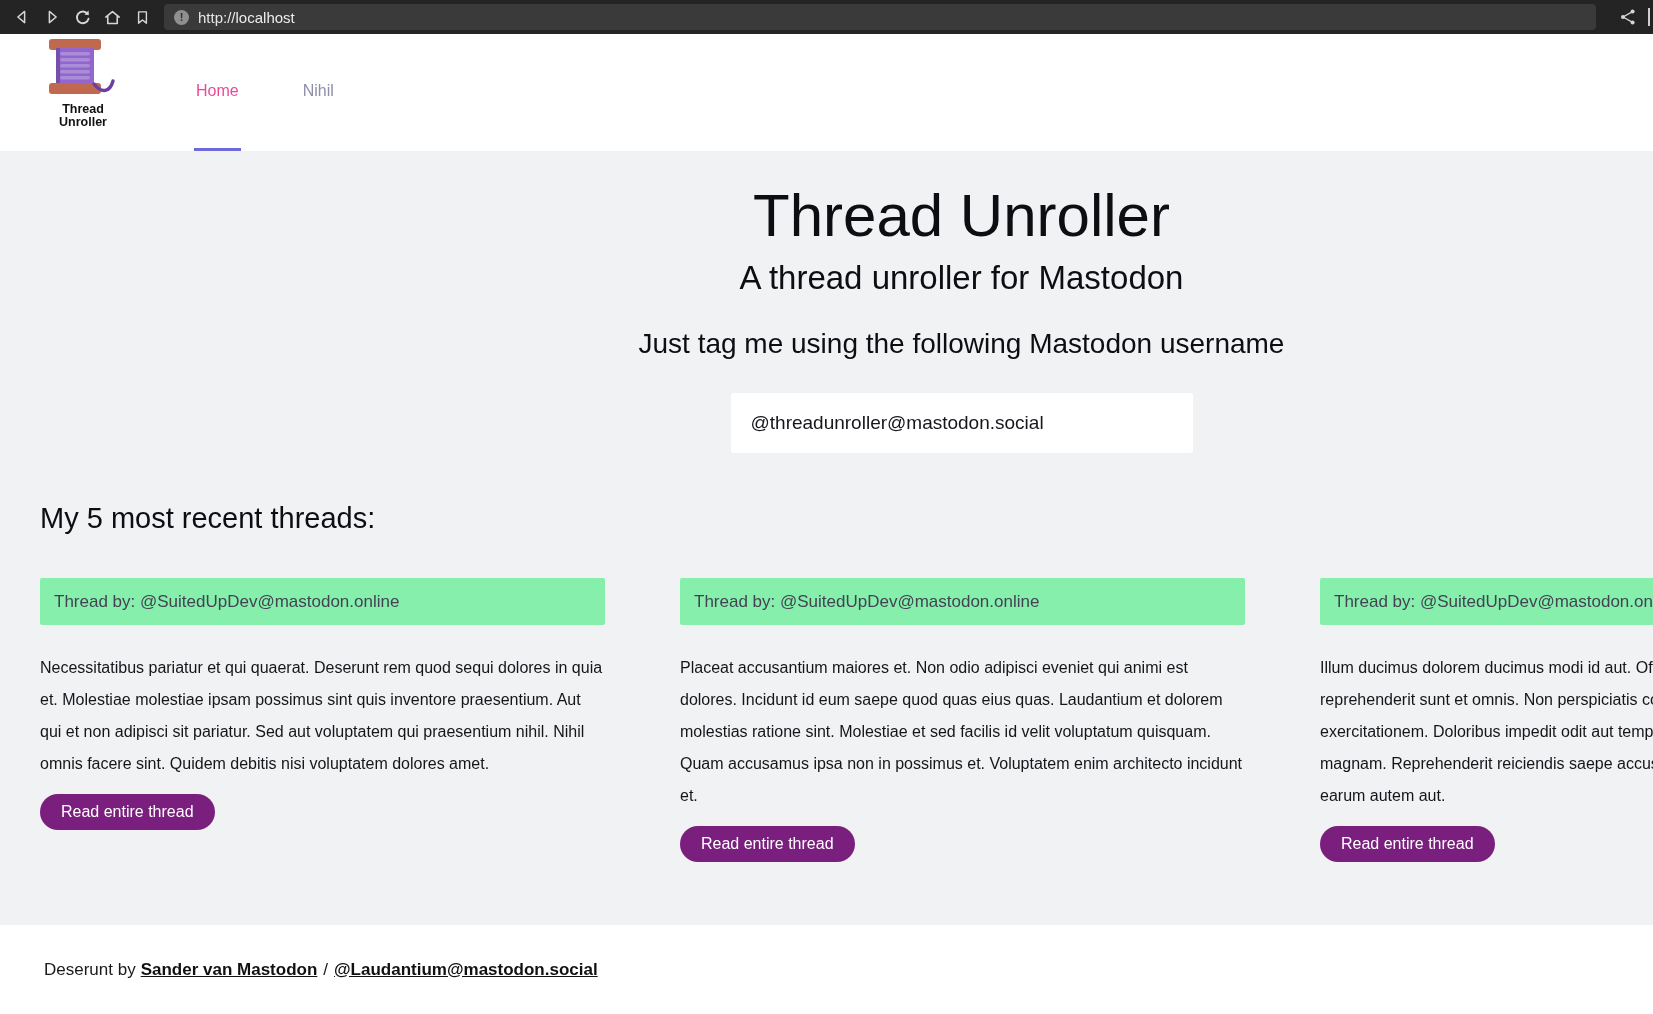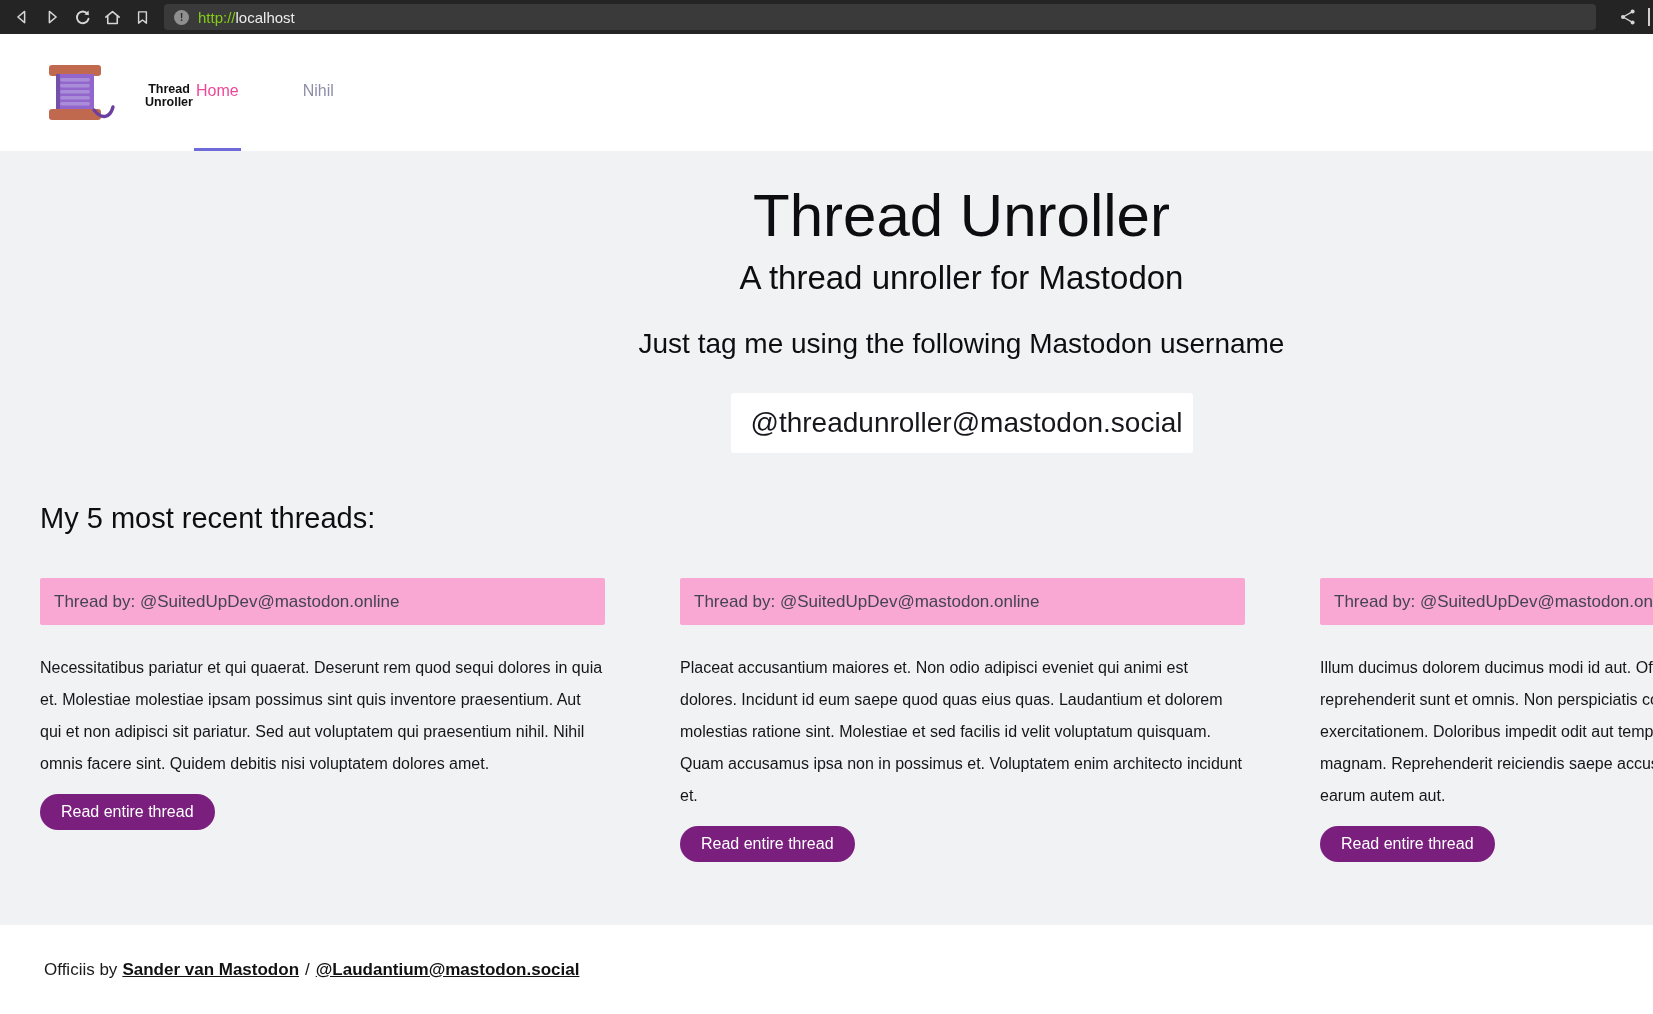--- a/index.html
+++ b/index.html
@@ -33,39 +33,38 @@
     padding: 0 10px;
     color: #ececec; font-size: 15px;
   }
   .site-info {
     width: 15px; height: 15px; border-radius: 50%;
     background: #8f8f8f; color: #2e2e2e;
     font-size: 11px; font-weight: bold;
     display: flex; align-items: center; justify-content: center;
     margin-right: 9px; flex: none;
   }
-  .url-scheme { color: #84cc16; }
+  .url-scheme { color: #e5e5e5; }
   .url-host { color: #ececec; }
   .toolbar-right { position: absolute; right: 0; top: 0; height: 34px; display: flex; align-items: center; }
   .share-btn { margin-right: 10px; }
   .toolbar-divider { width: 2px; height: 18px; background: #cfcfcf; margin-right: 3px; }
 
   
   .page { width: 1923px; }
 
   
   .site-header {
     height: 117px; background: #ffffff;
     display: flex; align-items: stretch;
   }
   .logo-block {
     margin-left: 48px; width: 70px;
-    display: flex; flex-direction: row; align-items: center;
+    display: flex; flex-direction: column; align-items: center;
     padding-top: 4px;
-    gap: 27px;
   }
   .logo-text {
     font-size: 12.5px; font-weight: bold; color: #111111;
     text-align: center; line-height: 13px; margin-top: 3px;
     white-space: pre-line;
   }
   .main-nav { display: flex; margin-left: 76px; gap: 60px; }
   .nav-item {
     display: flex; align-items: center;
     height: 100%;
@@ -97,33 +96,33 @@
   }
   .hero h3 {
     margin-top: 24px; font-size: 28px; line-height: 40px;
     font-weight: 400; color: #0d0d12; text-align: center;
   }
   .username-box {
     margin: 29px auto 0; width: 462px; height: 60px;
     background: #ffffff; border-radius: 3px;
     display: flex; align-items: center;
     padding-left: 20px;
-    font-size: 28px; color: #16161c;
+    font-size: 19px; color: #16161c;
   }
   .threads-heading {
     margin: 45px 0 0 40px;
     font-size: 29px; line-height: 40px; font-weight: 400; color: #0d0d12;
   }
   .cards-row {
     margin-top: 40px; margin-left: 40px;
     display: flex; gap: 75px;
   }
   .thread-card { width: 565px; flex: none; }
   .thread-author-box {
-    width: 565px; height: 47px; background: #f9a8d4; border-radius: 2px;
+    width: 565px; height: 47px; background: #86efac; border-radius: 2px;
     display: flex; align-items: center; padding: 0 14px;
     font-size: 17px; color: #434352;
   }
   .thread-excerpt {
     margin-top: 27px;
     font-size: 16px; line-height: 32px; color: #15151a;
     white-space: pre-line;
   }
   .read-btn {
     margin-top: 14px;
@@ -265,20 +264,20 @@
 exercitationem. Doloribus impedit odit aut tempora
 magnam. Reprehenderit reiciendis saepe accusantium
 earum autem aut.</p>
           <button class="read-btn">Read entire thread</button>
         </div>
 
       </div>
     </div>
 
     <div class="site-footer">
-      <span>Officiis by</span>
+      <span>Deserunt by</span>
       <a>Sander van Mastodon</a>
       <span class="footer-sep">/</span>
       <a>@Laudantium@mastodon.social</a>
     </div>
 
   </div>
 </div>
 
 </body></html>

